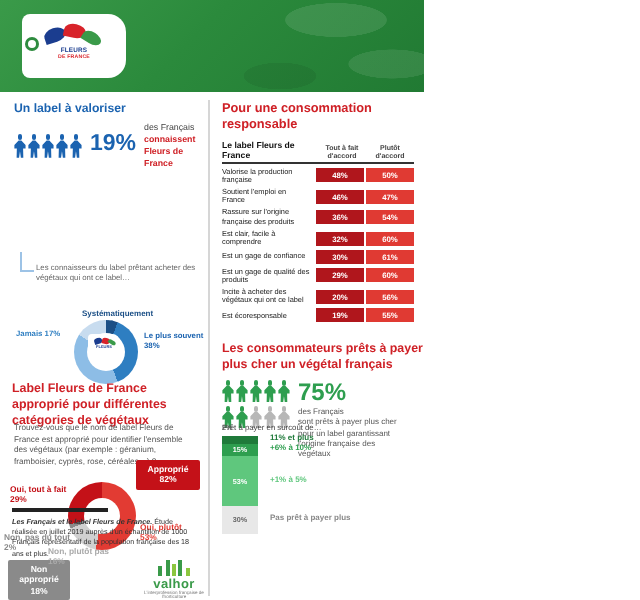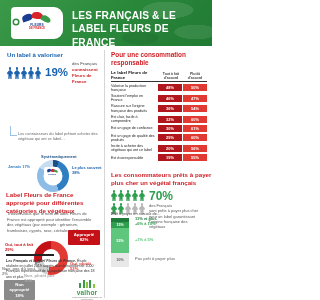--- a/index.html
+++ b/index.html
@@ -162,21 +162,20 @@
         <div class="starshape"></div>
         <div class="petal p-blue"></div>
         <div class="petal p-red"></div>
         <div class="petal p-grn"></div>
         <div class="logo-txt">
           <div>FLEURS</div>
           <div class="l2">DE FRANCE</div>
         </div>
       </div>
     </div>
-    <div class="header-title">LES FRANÇAIS &amp; LE LABEL FLEURS DE FRANCE</div>
   </div>
 
   <div class="cols">
     <div class="divider"></div>
 
     <div class="col-left">
 
       <div class="h-blue">Un label à valoriser</div>
 
       <div class="stat-row">
@@ -381,21 +380,21 @@
                 <div class="head"></div>
                 <div class="body"></div>
               </div>
             <div class="person grey">
                 <div class="head"></div>
                 <div class="body"></div>
               </div>
           </div>
         </div>
         <div>
-          <div class="big-pct-green">70%</div>
+          <div class="big-pct-green">75%</div>
           <div style="font-size:4px; color:#555; line-height:1.35; margin-top:1px; width:52px;">
             <div>des Français</div>
             <div>sont prêts à payer plus cher pour un label garantissant l'origine française des végétaux</div>
           </div>
         </div>
       </div>
     </div>
   </div>
 
   <div style="position:absolute; left:111px; top:211px; width:100px;">

